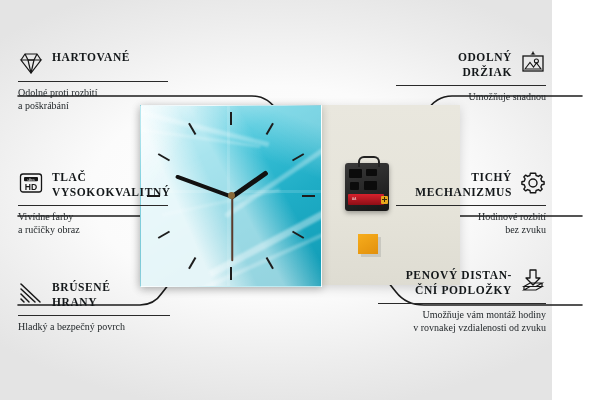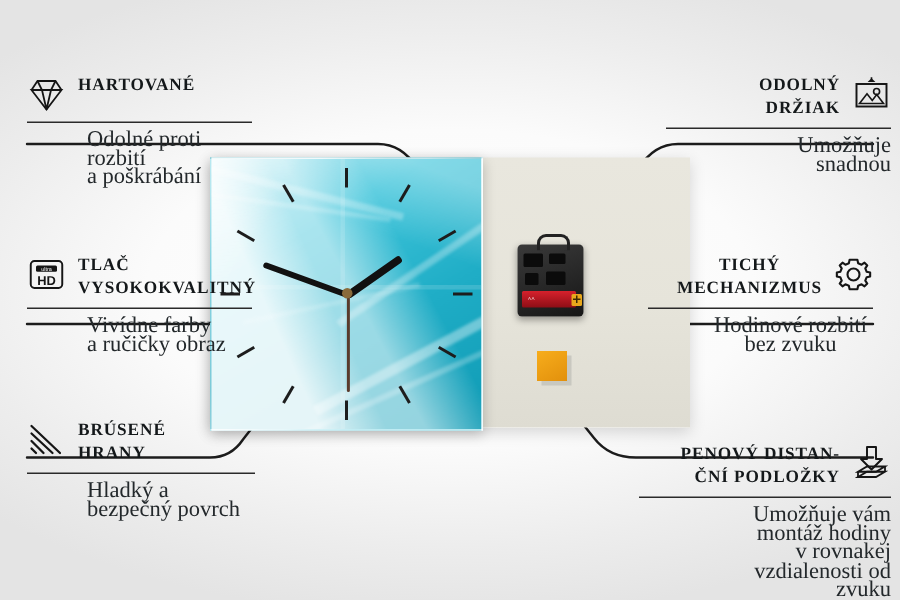--- a/index.html
+++ b/index.html
@@ -2,21 +2,21 @@
 <html><head>
 <meta charset="utf-8">
 <style>
   html,body{margin:0;padding:0;}
   body{
     width:600px;height:400px;overflow:hidden;
     font-family:"Liberation Serif",serif;
     background:#ffffff;
   }
   #stage{
-    position:relative;width:600px;height:400px;
+    position:relative;width:552px;height:400px;
     background:
       radial-gradient(ellipse 70% 55% at 50% 48%, #ffffff 0%, #fbfbfb 48%, #ededed 78%, #e4e4e4 100%);
   }
   
   .photo{
     position:absolute;left:140px;top:105px;width:320px;height:180px;
     background:linear-gradient(180deg,#e9e7de 0%,#e6e4da 55%,#dedcd2 100%);
     box-shadow:0 3px 10px rgba(0,0,0,.16);
   }
   .clock{
@@ -74,28 +74,28 @@
   .callout.left{text-align:left;}
   .callout.right{text-align:right;}
   .hd{display:flex;align-items:flex-start;gap:8px;}
   .callout.right .hd{justify-content:flex-end;}
   .ttl{
     font-size:11.5px;font-weight:bold;color:#14181a;line-height:15px;
     letter-spacing:.6px;text-transform:uppercase;
   }
   .ico{flex:0 0 auto;width:26px;height:26px;display:block;}
   .rule{height:1px;background:#2a2a2a;margin:5px 0 5px 0;}
-  .sub{font-size:15px;color:#23282b;line-height:12.5px;margin-left:40px;}
+  .sub{font-size:10px;color:#23282b;line-height:12.5px;}
   
   #c-glass{left:18px;top:50px;width:150px;}
   #c-print{left:18px;top:170px;width:150px;}
   #c-edge{left:18px;top:280px;width:152px;}
   #c-hold{right:6px;top:50px;width:150px;}
-  #c-mech{right:18px;top:170px;width:150px;text-align:center;}
-  #c-foam{right:6px;top:296px;width:168px;}
+  #c-mech{right:6px;top:170px;width:150px;}
+  #c-foam{right:6px;top:268px;width:168px;}
   #lines{position:absolute;left:0;top:0;width:600px;height:400px;}
 </style>
 </head>
 <body>
 
 <div id="stage">
 
   <svg id="lines" viewBox="0 0 600 400">
     <g fill="none" stroke="#1c1c1c" stroke-width="1.6" stroke-linecap="round">
 

